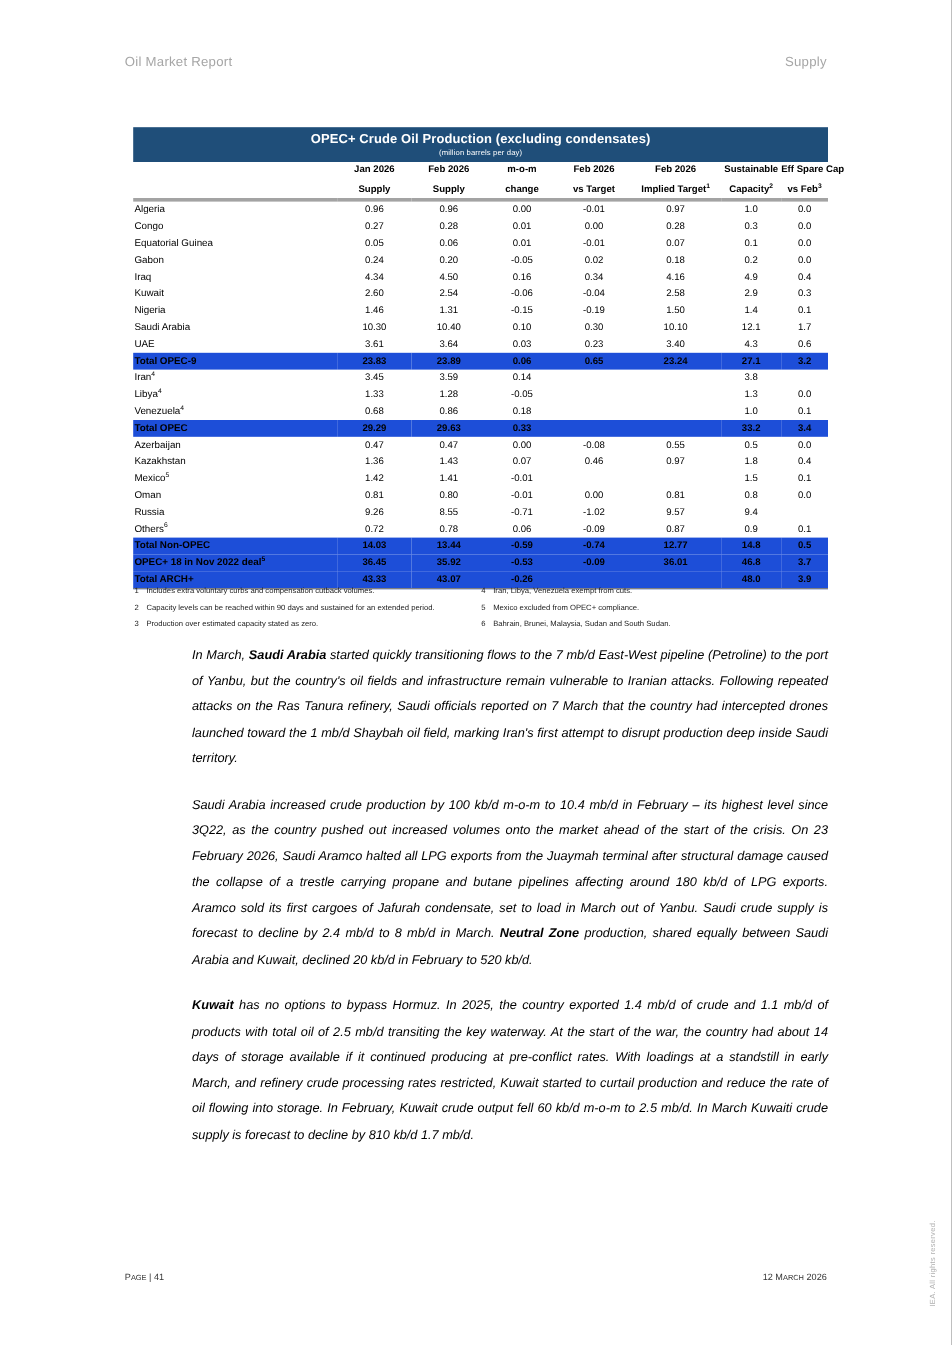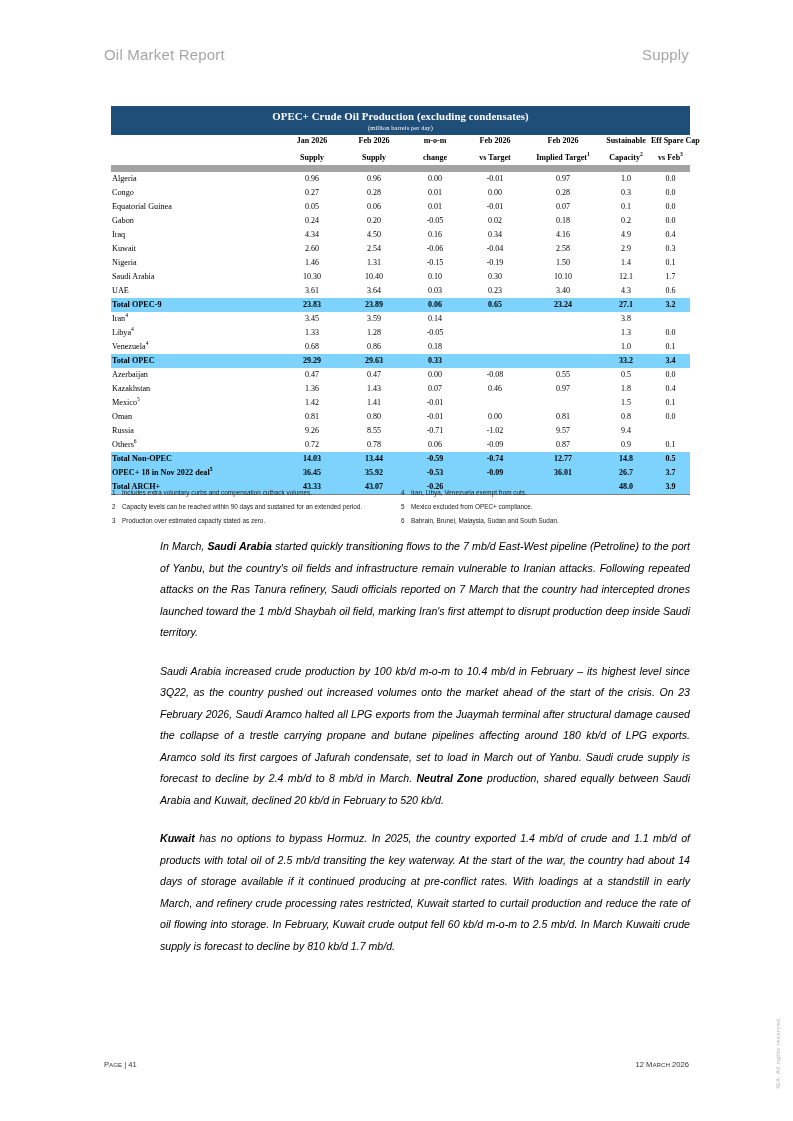--- a/index.html
+++ b/index.html
@@ -19,32 +19,31 @@
   }
 
   
   .run-head {
     position: absolute;
     top: 46px;
     left: 104px;
     right: 104px;
     display: flex;
     justify-content: space-between;
-    font-size: 15px;
+    font-size: 11px;
     color: #a6a6a6;
     letter-spacing: .2px;
   }
 
   
   .tbl-wrap {
     position: absolute;
     top: 106px;
     left: 111px;
     width: 579px;
-    font-family: Liberation Serif, serif;
   }
   .tbl-title {
     background: #1f4e79;
     color: #ffffff;
     text-align: center;
     padding: 4px 0 3px;
   }
   .tbl-title .t1 {
     font-size: 10.8px;
     font-weight: bold;
@@ -69,36 +68,36 @@
   .colhead th {
     font-size: 8px;
     font-weight: bold;
     text-align: center;
     line-height: 11.5px;
     padding-top: 3px;
     white-space: nowrap;
   }
   .colhead th .l2 { display: block; padding-top: 5px; padding-bottom: 2px;}
   .colhead th:first-child { text-align: left; }
-  .colhead { border-bottom: 7px solid #a3a3a3; }
+  .colhead { border-bottom: 3px solid #a3a3a3; }
 
   table.opec tbody td {
     height: 14px;
     text-align: center;
     font-size: 8px;
     line-height: 14px;
     white-space: nowrap;
   }
   table.opec tbody td.nm {
     text-align: left;
     padding-left: 1px;
     font-size: 8.2px;
   }
   tr.total td {
-    background: #7dd3fc;
+    background: #1d4ed8;
     font-weight: bold;
   }
   tr.lastrow td { border-bottom: 1px solid #808080; }
   sup { font-size: 5.6px; vertical-align: super; line-height: 0; }
 
   
   .notes {
     position: absolute;
     top: 486px;
     left: 112px;
@@ -401,21 +400,21 @@
             <td>14.8</td>
             <td>0.5</td>
           </tr>
           <tr class="total">
             <td class="nm">OPEC+ 18 in Nov 2022 deal<sup>5</sup></td>
             <td>36.45</td>
             <td>35.92</td>
             <td>-0.53</td>
             <td>-0.09</td>
             <td>36.01</td>
-            <td>26.7</td>
+            <td>46.8</td>
             <td>3.7</td>
           </tr>
           <tr class="total lastrow">
             <td class="nm">Total ARCH+</td>
             <td>43.33</td>
             <td>43.07</td>
             <td>-0.26</td>
             <td></td>
             <td></td>
             <td>48.0</td>

